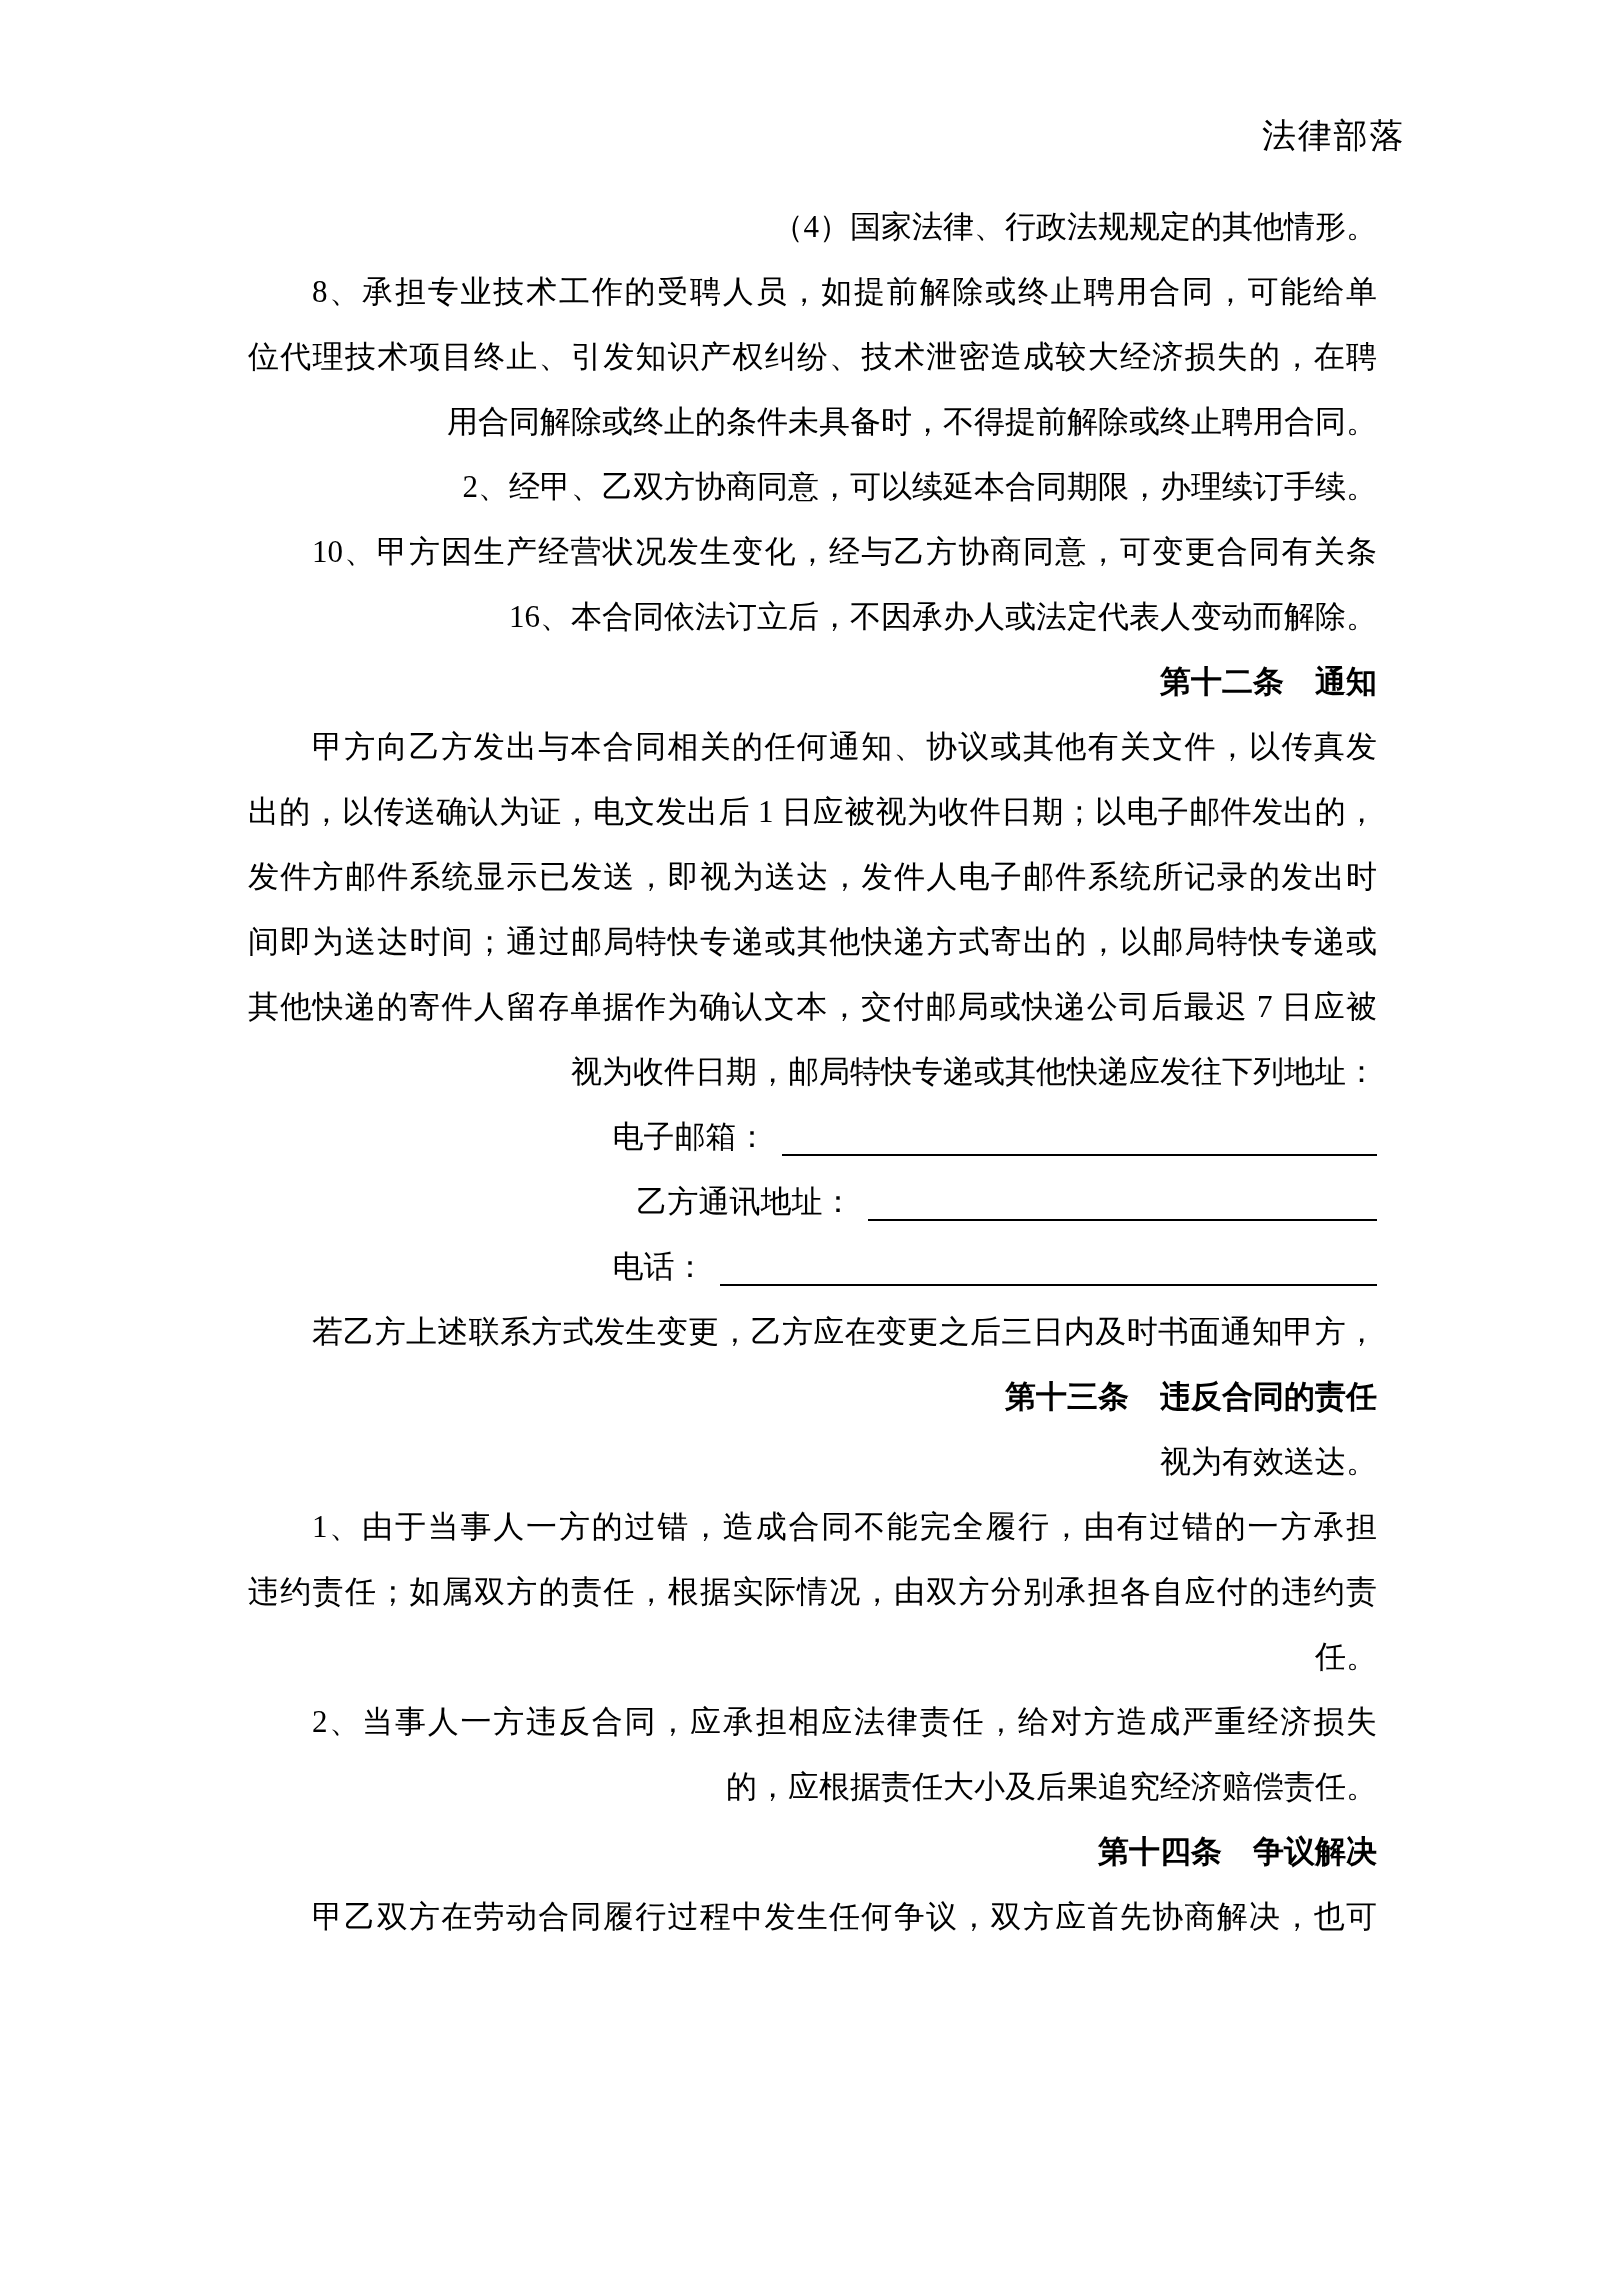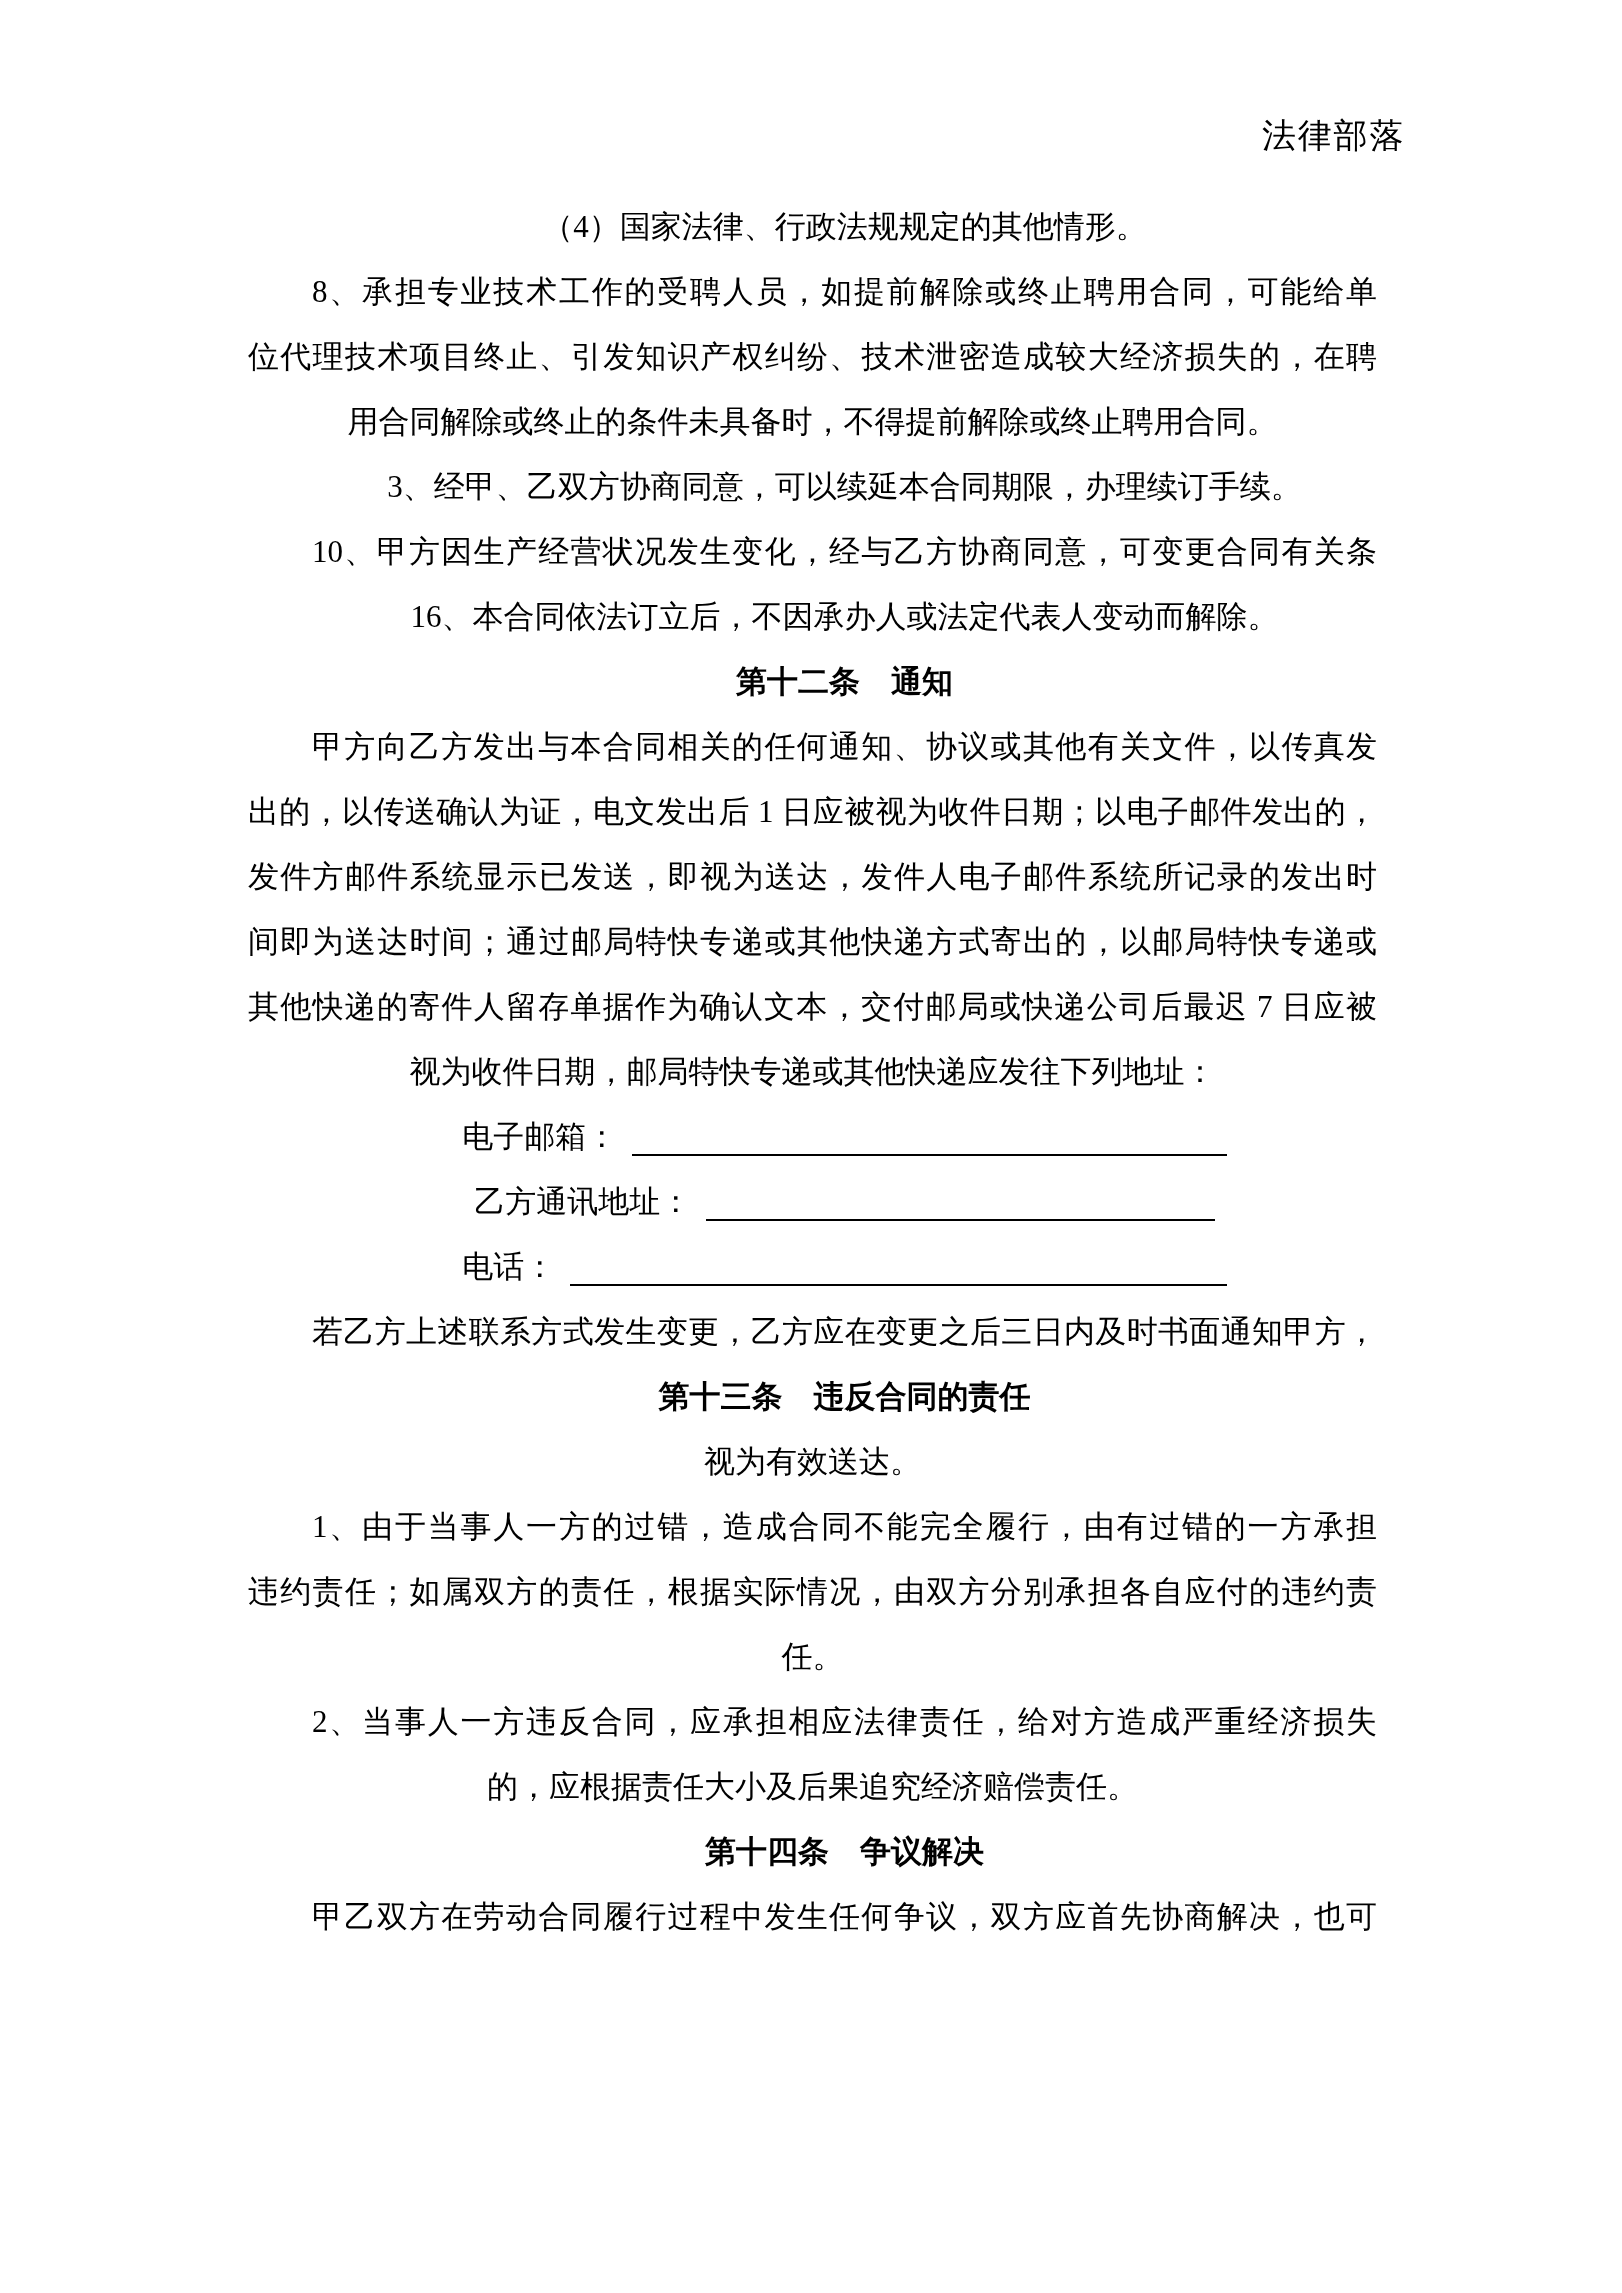--- a/index.html
+++ b/index.html
@@ -26,21 +26,21 @@
   .doc {
     position: absolute;
     left: 248px;
     top: 194px;
     width: 1129px;
     font-size: 31px;
   }
   .line {
     height: 65px;
     line-height: 65px;
-    text-align: center;
+    text-align: right;
     white-space: nowrap;
   }
   .ind { padding-left: 64px; }
   .j {
     white-space: normal;
     text-align: justify;
     text-align-last: justify;
   }
   .h { font-weight: 700; }
   .blank .fill {
@@ -60,21 +60,21 @@
 <div class="page">
 
   <div class="brand">法律部落</div>
 
   <div class="doc">
 
     <div class="line ind">（4）国家法律、行政法规规定的其他情形。</div>
     <div class="line ind j">8、承担专业技术工作的受聘人员，如提前解除或终止聘用合同，可能给单</div>
     <div class="line j">位代理技术项目终止、引发知识产权纠纷、技术泄密造成较大经济损失的，在聘</div>
     <div class="line">用合同解除或终止的条件未具备时，不得提前解除或终止聘用合同。</div>
-    <div class="line ind">3、经甲、乙双方协商同意，可以续延本合同期限，办理续订手续。</div>
+    <div class="line ind">2、经甲、乙双方协商同意，可以续延本合同期限，办理续订手续。</div>
     <div class="line ind j">10、甲方因生产经营状况发生变化，经与乙方协商同意，可变更合同有关条</div>
     <div class="line ind">16、本合同依法订立后，不因承办人或法定代表人变动而解除。</div>
 
     <div class="line ind h">第十二条　通知</div>
     <div class="line ind j">甲方向乙方发出与本合同相关的任何通知、协议或其他有关文件，以传真发</div>
     <div class="line j">出的，以传送确认为证，电文发出后 1 日应被视为收件日期；以电子邮件发出的，</div>
     <div class="line j">发件方邮件系统显示已发送，即视为送达，发件人电子邮件系统所记录的发出时</div>
     <div class="line j">间即为送达时间；通过邮局特快专递或其他快递方式寄出的，以邮局特快专递或</div>
     <div class="line j">其他快递的寄件人留存单据作为确认文本，交付邮局或快递公司后最迟 7 日应被</div>
     <div class="line">视为收件日期，邮局特快专递或其他快递应发往下列地址：</div>

